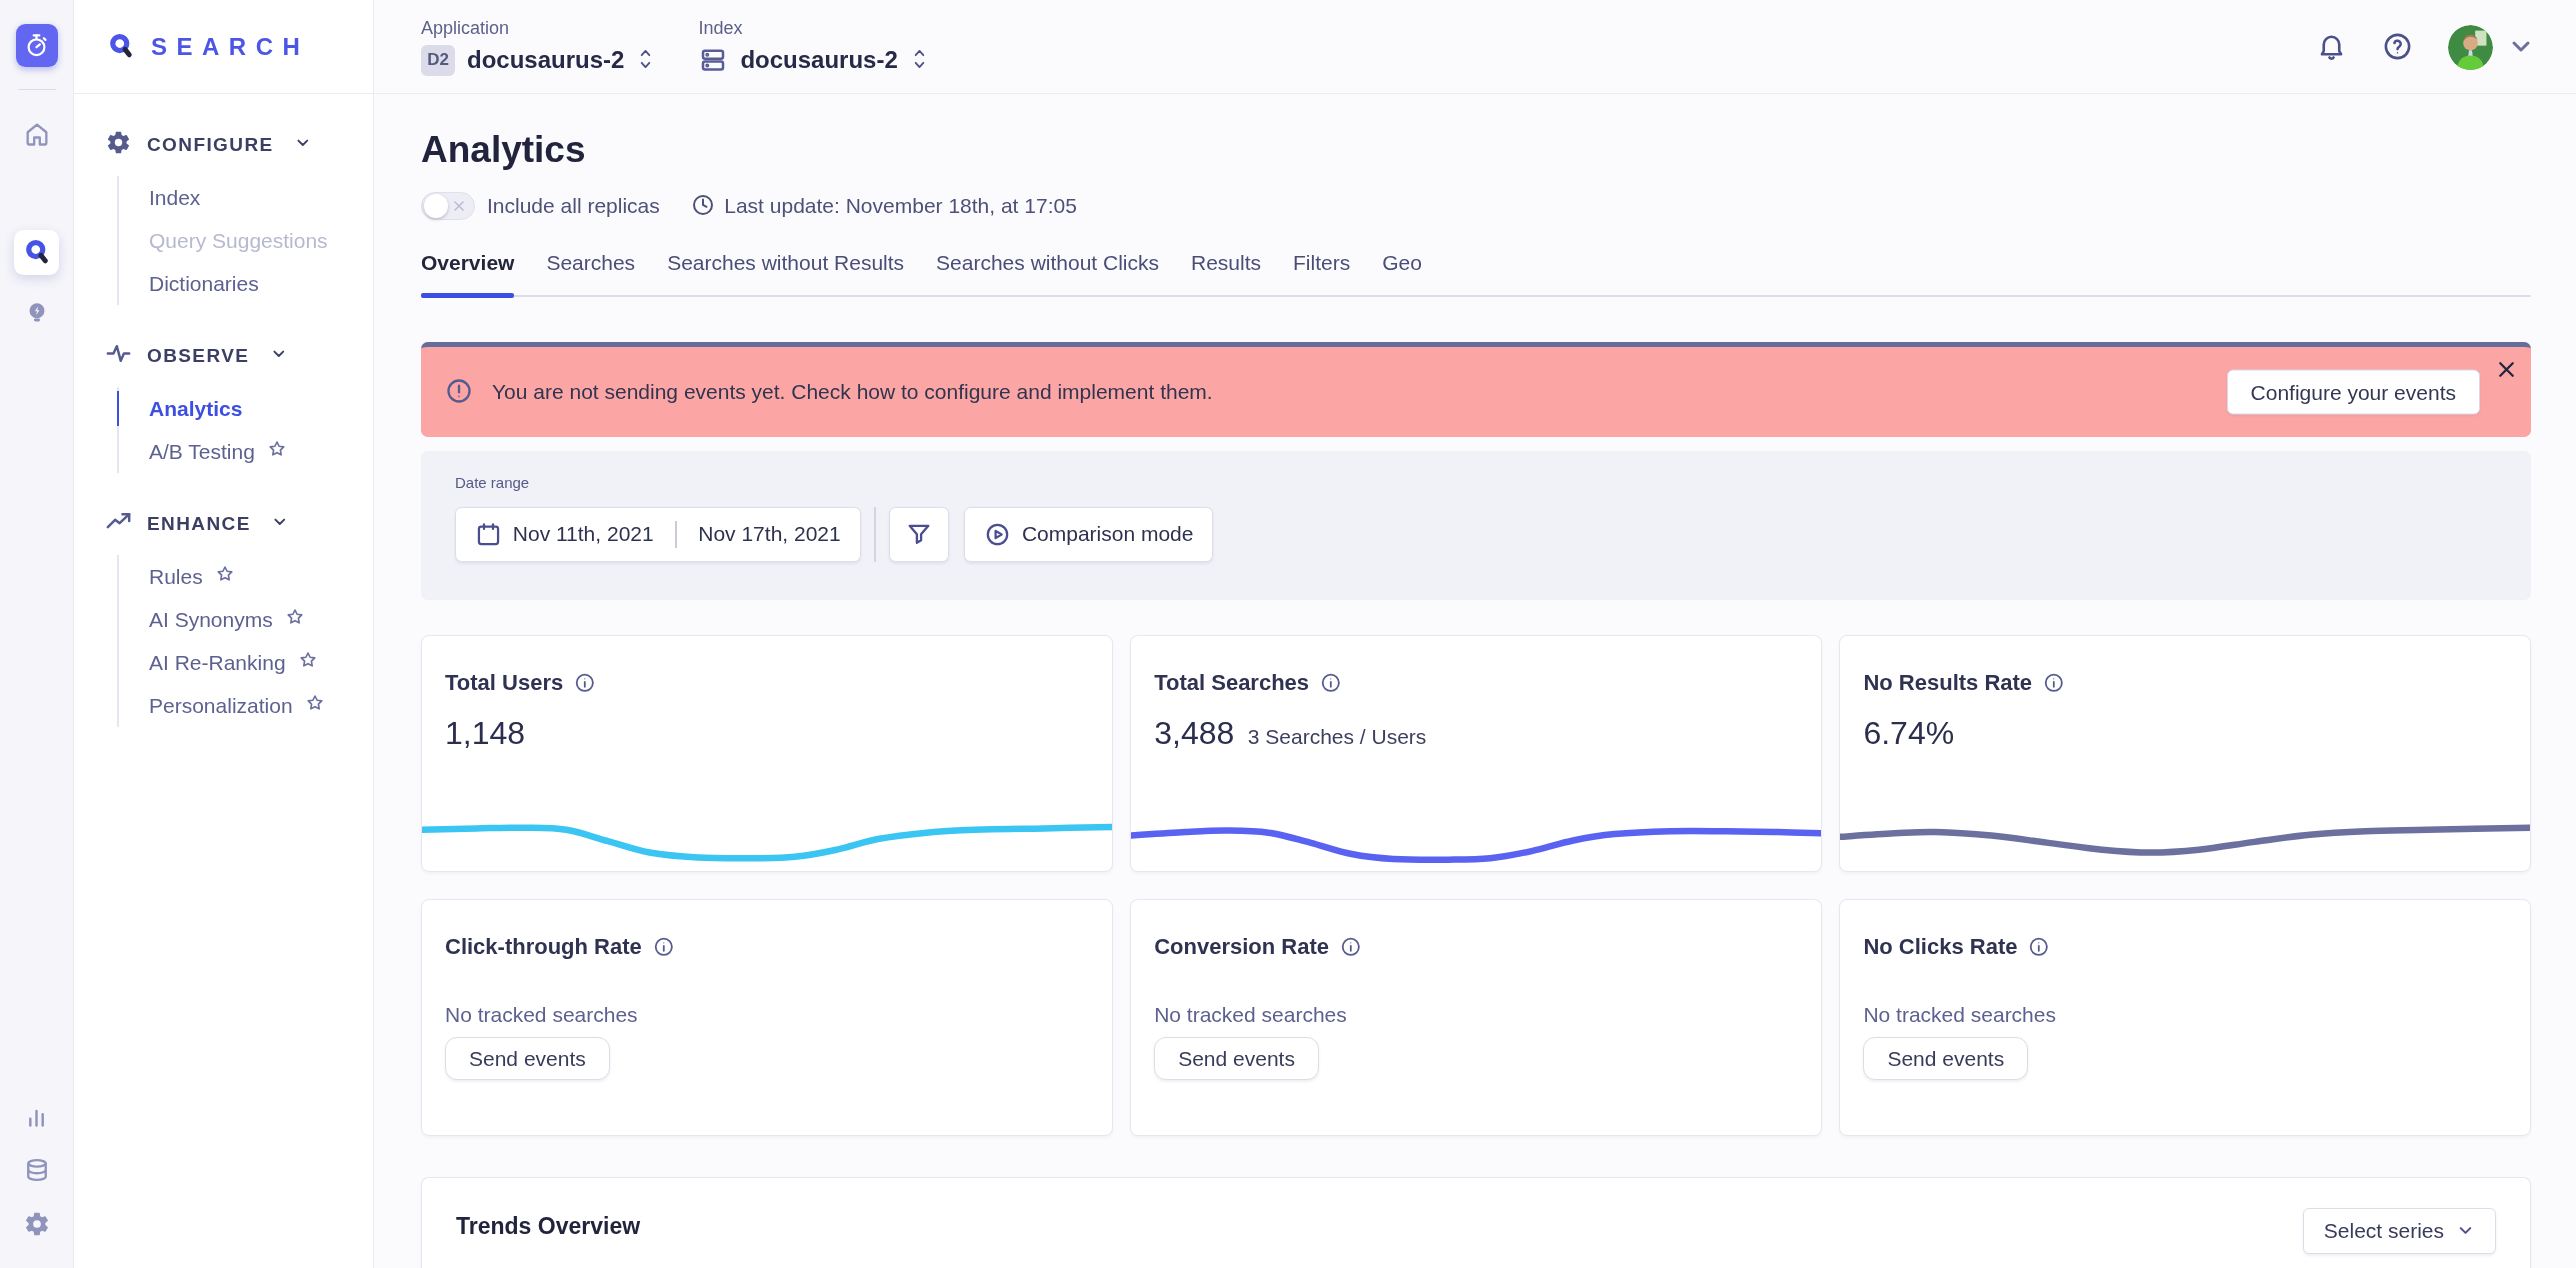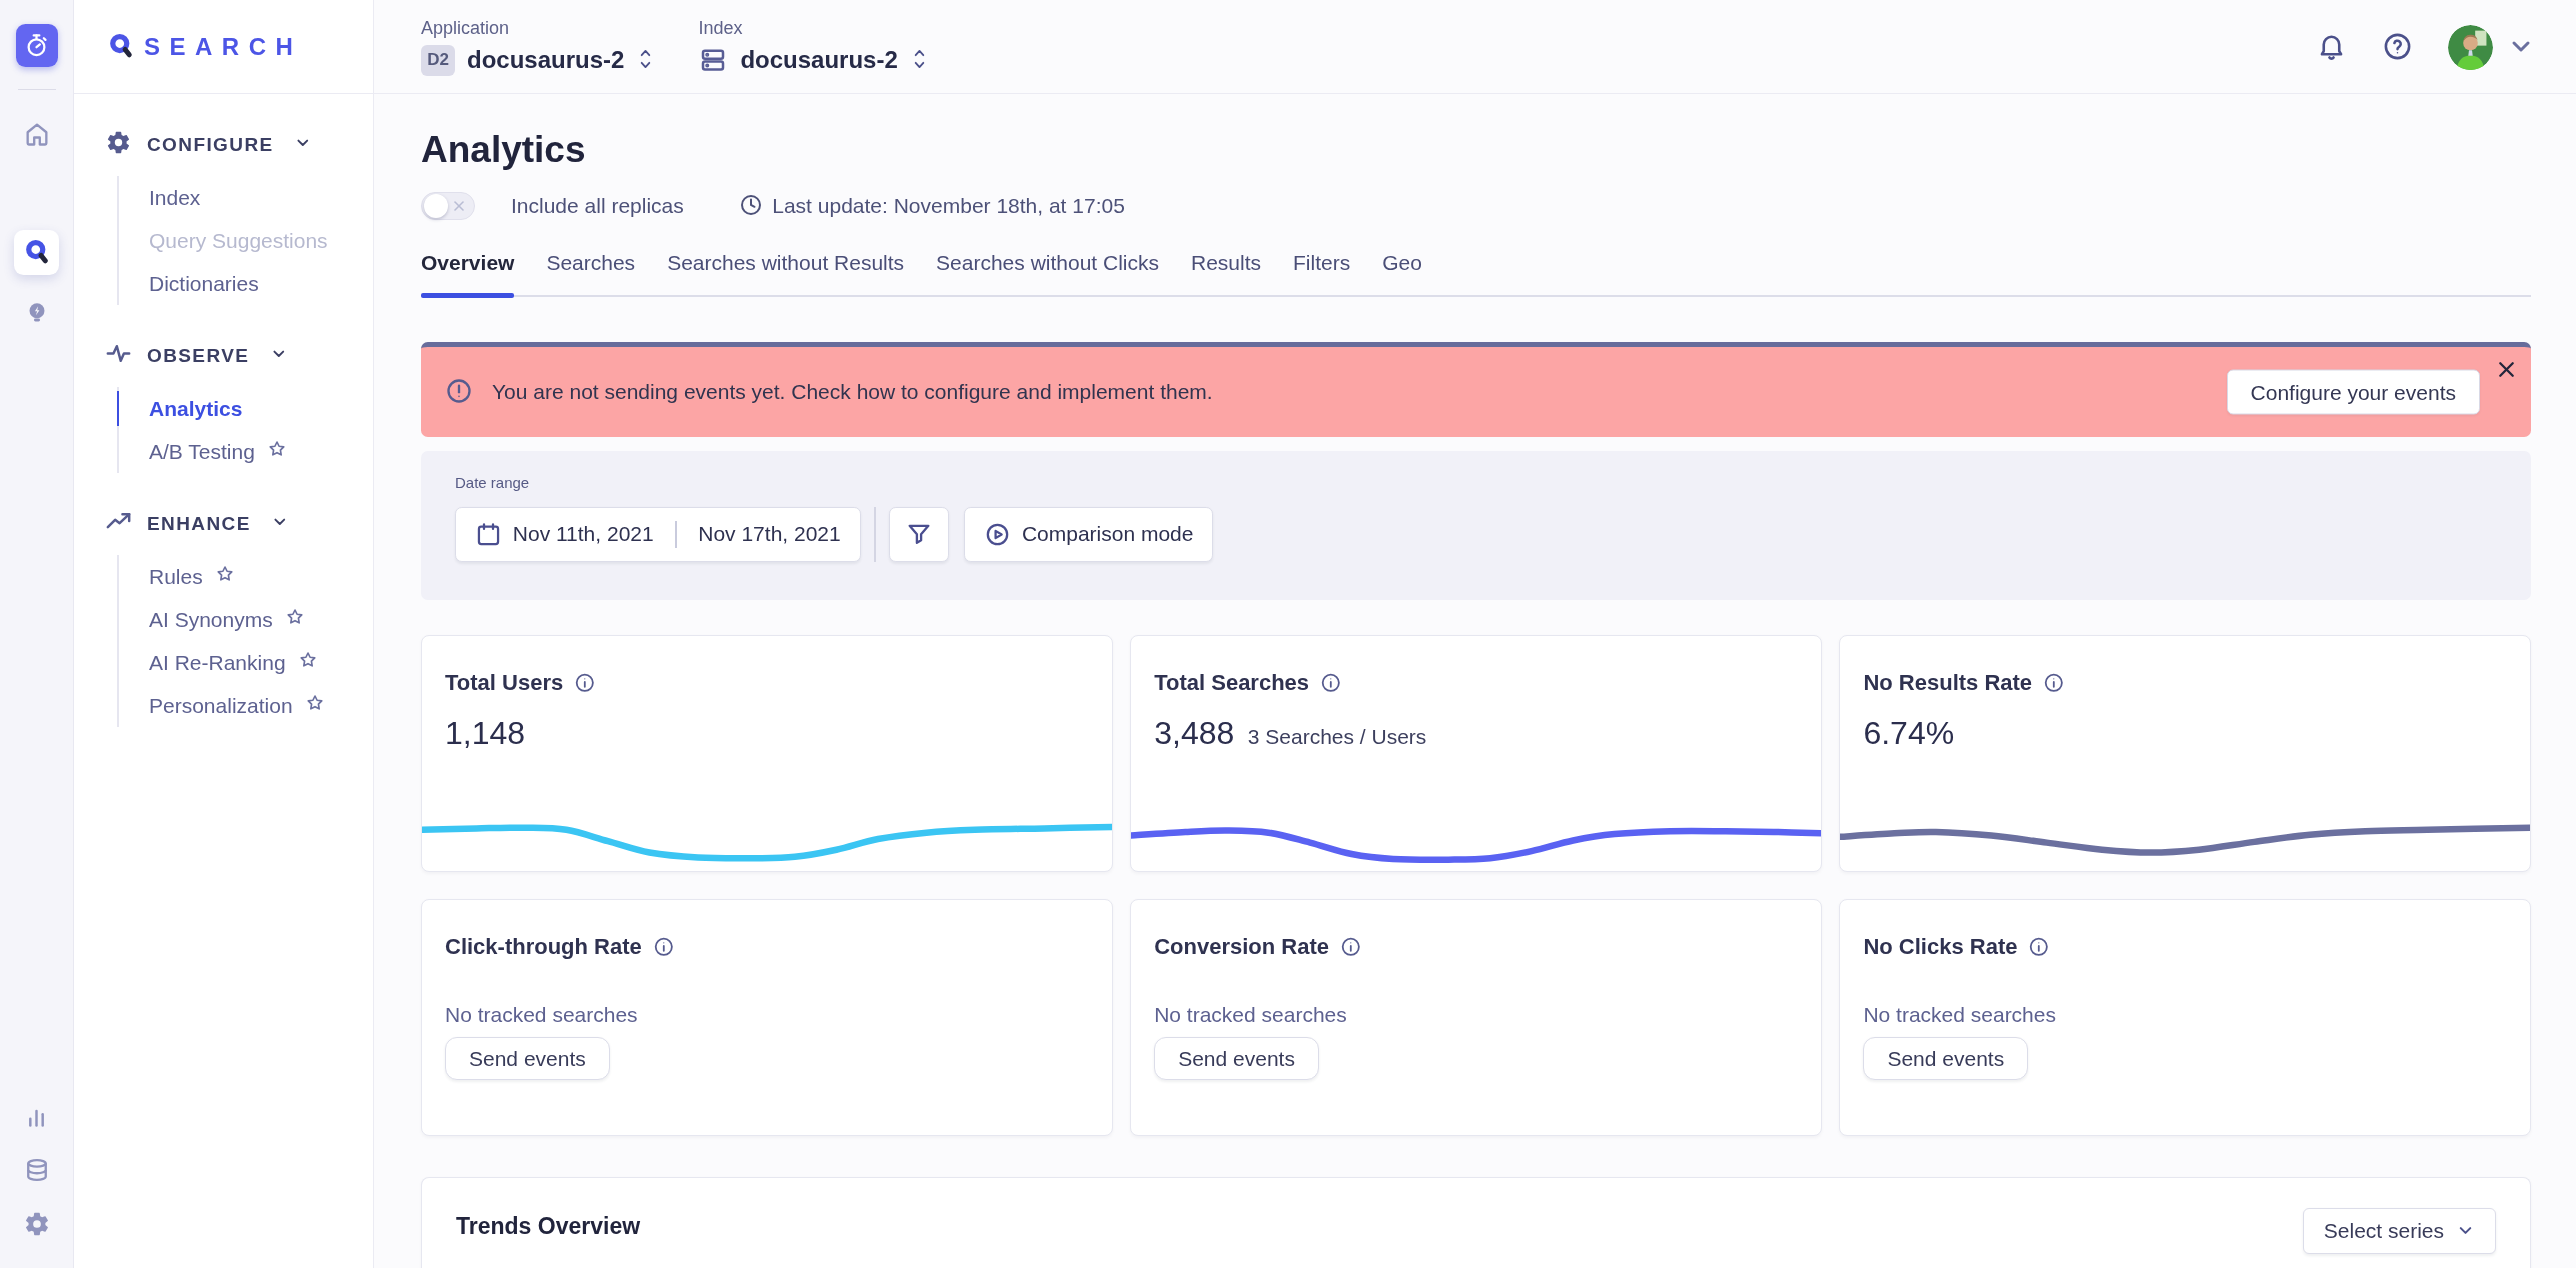--- a/index.html
+++ b/index.html
@@ -33,21 +33,21 @@
   .rail-item.active { background: #ffffff; box-shadow: 0 4px 10.8px rgba(60,70,160,.18); }
   .rail-bottom { margin-top: auto; display: flex; flex-direction: column; align-items: center; gap: 26px; color: #9094bd; }
   .rail svg { display: block; }
 
   
   .sidebar {
     width: 300px; flex: 0 0 300px; background: #ffffff;
     border-right: 1.4px solid #ebebf3;
   }
   .logo-block {
-    height: 94px; display: flex; align-items: center; gap: 8px;
+    height: 94px; display: flex; align-items: center; gap: 15px;
     padding-left: 32px; border-bottom: 1.4px solid #ebebf3;
   }
   .logo-text {
     font-size: 24px; font-weight: 700; letter-spacing: 9.5px; color: #4c55e6;
   }
   .nav { padding: 35px 0 0 31px; }
   .nav-section { margin-bottom: 35px; }
   .nav-header {
     display: flex; align-items: center; gap: 15px; color: #3b3f63;
     font-size: 19px; font-weight: 700; letter-spacing: 1.4px; margin-bottom: 15px;
@@ -89,21 +89,21 @@
     display: flex; align-items: center; gap: 35px; color: #4b508a;
   }
   .icon-btn { cursor: pointer; display: flex; align-items: center; }
   .avatar-wrap { display: flex; align-items: center; gap: 16px; cursor: pointer; }
   .avatar { width: 45px; height: 45px; border-radius: 50%; overflow: hidden; }
 
   
   .content { flex: 1; padding: 34px 45px 0 47px; overflow: hidden; }
   h1.page-title { font-size: 37px; font-weight: 700; color: #21243c; line-height: 43px; }
 
-  .toggle-row { margin-top: 20px; display: flex; align-items: center; gap: 36px; height: 30px; }
+  .toggle-row { margin-top: 20px; display: flex; align-items: center; gap: 12px; height: 30px; }
   .toggle {
     width: 54px; height: 28px; border-radius: 14px; background: #ededf5;
     border: 0.7px solid #e0e0ec; position: relative; cursor: pointer; flex: 0 0 auto;
   }
   .toggle-knob {
     position: absolute; left: 2px; top: 1.4px; width: 24px; height: 24px;
     border-radius: 50%; background: #ffffff; box-shadow: 0 1.4px 3.4px rgba(40,45,90,.25);
   }
   .toggle-x { position: absolute; right: 7.4px; top: 5.4px; color: #b9bdd4; }
   .toggle-label, .last-update { font-size: 21px; color: #4d5178; }

